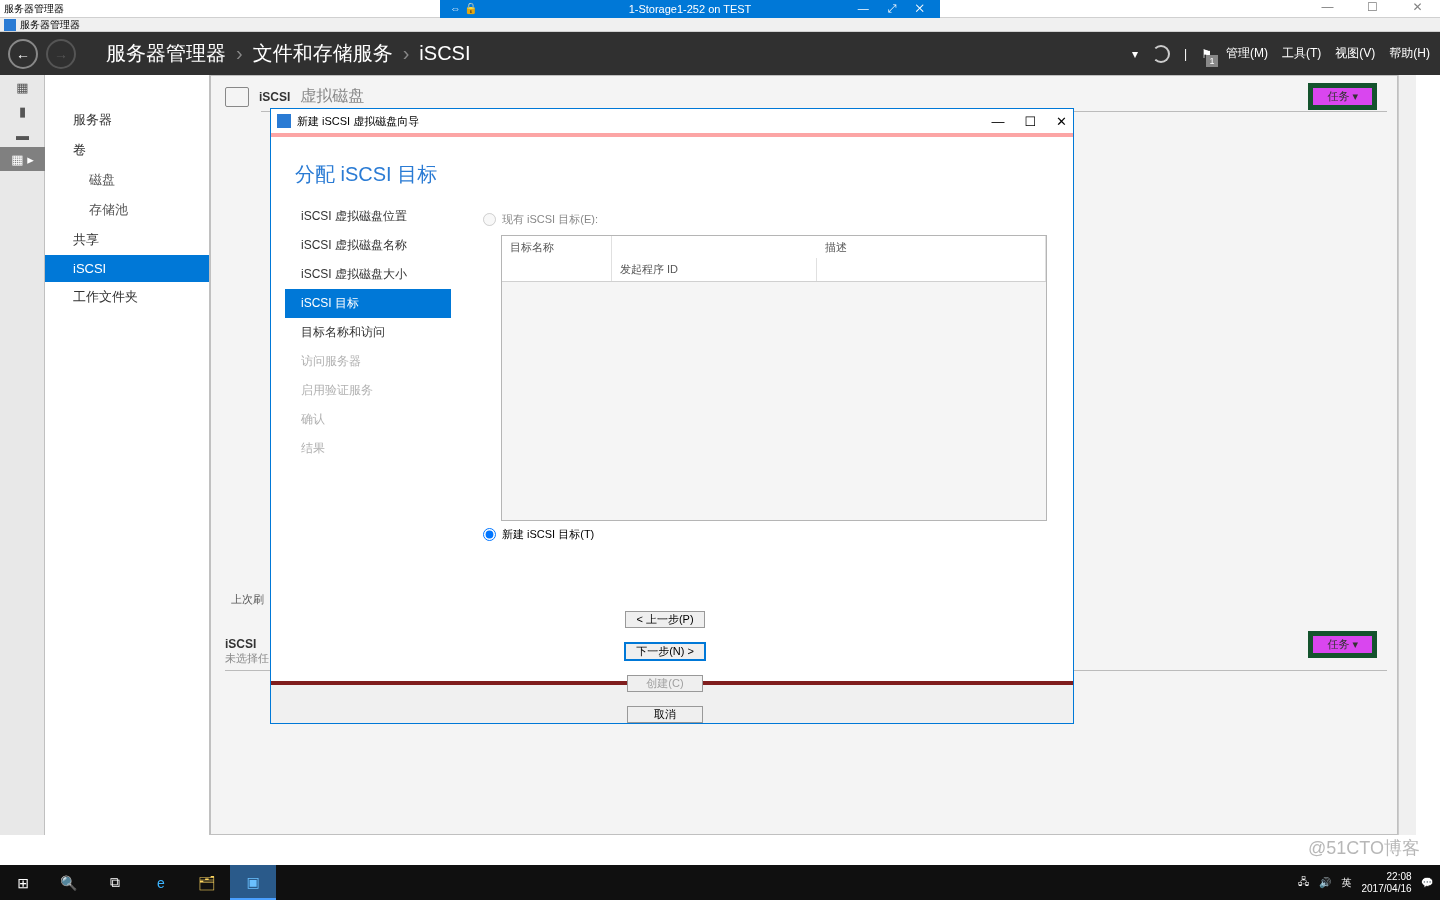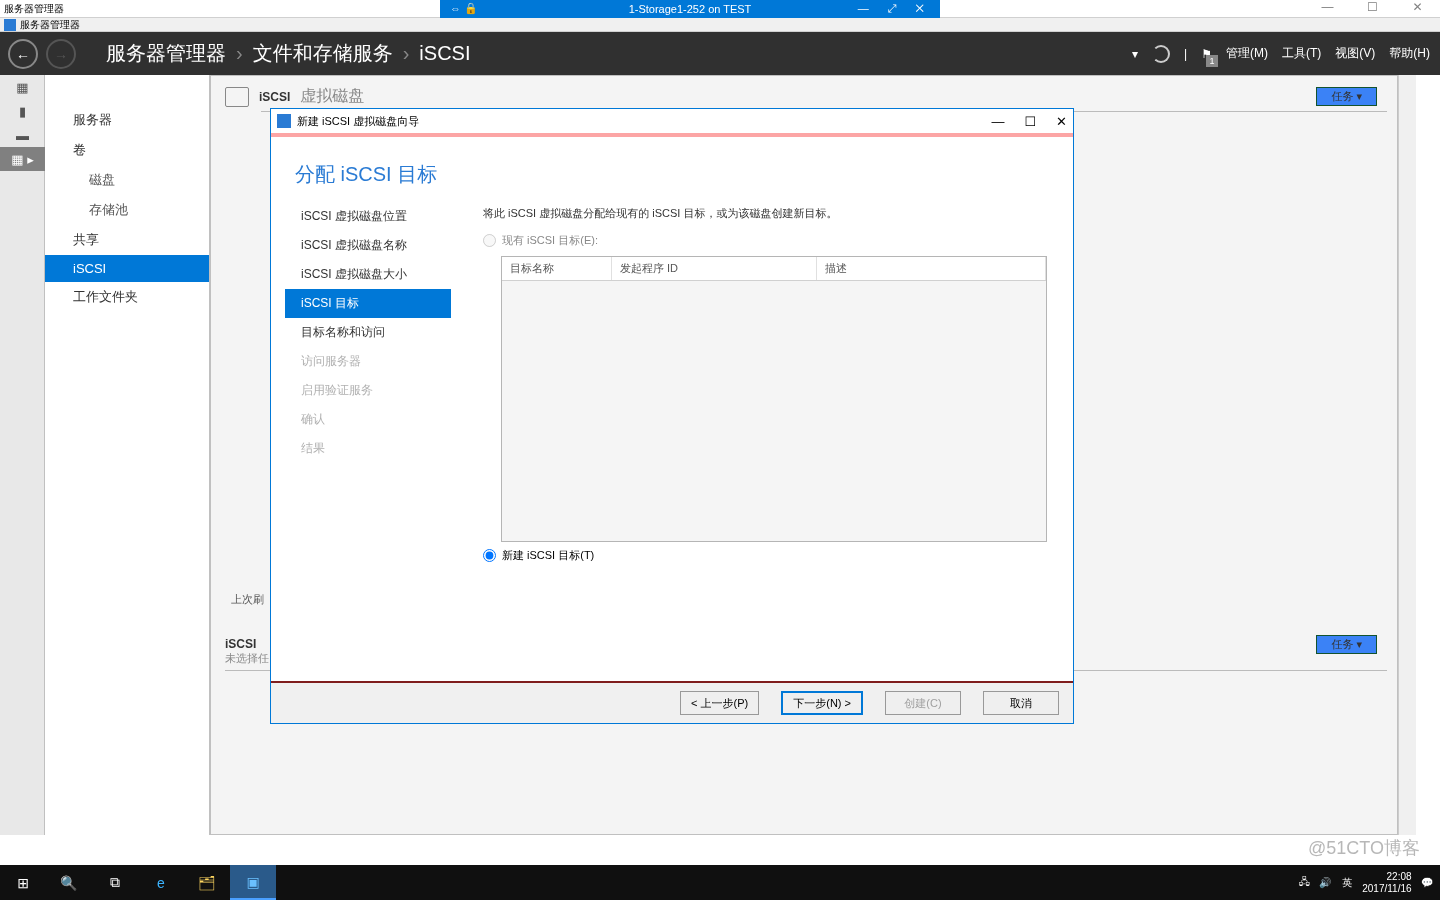--- a/index.html
+++ b/index.html
@@ -38,21 +38,21 @@
 .sidebar { position: absolute; left: 45px; top: 75px; width: 165px; height: 760px; background: #fff; border-right: 1px solid #c0c0c0; padding-top: 30px; font-size: 13px; }
 .sb-item { padding: 6px 0 6px 28px; color: #333; cursor: default; }
 .sb-item.sub { padding-left: 44px; color: #555; }
 .sb-item.sel { background: #0078d7; color: #fff; }
 
 
 .main { position: absolute; left: 210px; top: 75px; right: 42px; height: 760px; background: #f4f4f4; border: 1px solid #c0c0c0; padding: 10px; }
 .section-head { display: flex; align-items: center; gap: 10px; font-size: 12px; color: #333; }
 .section-head .big { font-weight: bold; }
 .section-head .sub { color: #888; font-size: 16px; }
-.tasks-btn { position: absolute; right: 20px; font-size: 11px; border: 1px solid #14532d; padding: 1px 14px; background: #3b82f6; }
+.tasks-btn { position: absolute; right: 20px; font-size: 11px; border: 5px solid #14532d; padding: 1px 14px; background: #d946ef; }
 .section-head .sicon { width: 24px; height: 20px; border: 1px solid #888; border-radius: 2px; margin-left: 4px; }
 .hr { border-top: 1px solid #bbb; margin: 4px 0 10px 40px; }
 .lastref { font-size: 11px; color: #555; margin-top: 480px; margin-left: 10px; }
 .section2 { margin-top: 50px; }
 
 
 .wizard { position: absolute; left: 270px; top: 108px; width: 804px; height: 616px; background: #fff; border: 1px solid #0078d7; box-shadow: 0 0 0 1px #fff inset; z-index: 20; }
 .wz-title { height: 28px; border-bottom: 4px solid #fca5a5; display: flex; align-items: center; padding: 0 6px; font-size: 11px; }
 .wz-title .ticon { width: 14px; height: 14px; background: #2a7bd4; margin-right: 6px; }
 .wz-title .wctr { position: absolute; right: 6px; display: flex; gap: 20px; font-size: 13px; }
@@ -62,24 +62,24 @@
 .wz-nav-item { padding: 6px 8px; color: #333; }
 .wz-nav-item.sel { background: #0078d7; color: #fff; margin-left: -8px; padding-left: 16px; }
 .wz-nav-item.dis { color: #b0b0b0; }
 .wz-content { flex: 1; padding: 4px 26px 0 12px; font-size: 11px; color: #333; }
 .radio-row { display: flex; align-items: center; gap: 6px; padding: 6px 0; color: #888; }
 .radio-row input { margin: 0; }
 .radio-row.sel { color: #000; }
 .targets-table { border: 1px solid #b5b5b5; background: #f5f5f5; margin: 2px 0 0 18px; height: 286px; }
 .tt-head { display: flex; background: #fff; border-bottom: 1px solid #d0d0d0; font-size: 11px; color: #555; }
 .tt-head div { padding: 4px 8px; border-right: 1px solid #e0e0e0; }
-.tt-head .c1 { width: 110px; } .tt-head .c2 { width: 205px; } .tt-head .c3 { flex: 1; }
+.tt-head .c1 { width: 110px; } .tt-head .c2 { width: 205px; margin-top: 22px; } .tt-head .c3 { flex: 1; }
 .red-box1 { position: absolute; border: 2px solid #e52020; left: 477px; top: 544px; width: 156px; height: 22px; pointer-events: none; }
 .red-box2 { position: absolute; border: 2px solid #e52020; left: 798px; top: 687px; width: 80px; height: 30px; pointer-events: none; }
-.wz-foot { position: absolute; bottom: 0; left: 0; right: 0; height: 42px; background: #f0f0f0; border-top: 2px solid #7f1d1d; display: flex; align-items: center; justify-content: flex-end; padding-right: 14px; gap: 22px; }
+.wz-foot { position: absolute; bottom: 0; left: 0; right: 0; height: 42px; background: #f0f0f0; border-top: 4px solid #7f1d1d; display: flex; align-items: center; justify-content: flex-end; padding-right: 14px; gap: 14px; flex-direction: column; }
 .wz-btn { min-width: 76px; height: 24px; font-size: 11px; border: 1px solid #999; background: #efefef; padding: 0 10px; }
 .wz-btn.primary { border: 2px solid #0078d7; }
 .wz-btn.dis { color: #a0a0a0; }
 
 
 .rscroll { position: absolute; right: 24px; top: 75px; width: 18px; height: 760px; background: #f0f0f0; border-left: 1px solid #ccc; }
 
 
 .taskbar { position: absolute; left: 0; bottom: 0; right: 0; height: 35px; background: #101010; display: flex; align-items: center; }
 .tb-btn { width: 46px; height: 35px; display: flex; align-items: center; justify-content: center; color: #fff; font-size: 14px; }
@@ -186,21 +186,20 @@
       <div class="wz-nav-item">iSCSI 虚拟磁盘名称</div>
       <div class="wz-nav-item">iSCSI 虚拟磁盘大小</div>
       <div class="wz-nav-item sel">iSCSI 目标</div>
       <div class="wz-nav-item">目标名称和访问</div>
       <div class="wz-nav-item dis">访问服务器</div>
       <div class="wz-nav-item dis">启用验证服务</div>
       <div class="wz-nav-item dis">确认</div>
       <div class="wz-nav-item dis">结果</div>
     </div>
     <div class="wz-content">
-      <div style="margin-bottom:6px;">将此 iSCSI 虚拟磁盘分配给现有的 iSCSI 目标，或为该磁盘创建新目标。</div>
       <label class="radio-row">
         <input type="radio" name="tgt" disabled="" style="">
         <span>现有 iSCSI 目标(E):</span>
       </label>
       <div class="targets-table">
         <div class="tt-head">
           <div class="c1">目标名称</div>
           <div class="c2">发起程序 ID</div>
           <div class="c3">描述</div>
         </div>
@@ -230,17 +229,17 @@
   <div class="tb-btn">⧉</div>
   <div class="tb-btn" style="color:#3cb4ff;">e</div>
   <div class="tb-btn" style="color:#ffd760;">🗂</div>
   <div class="tb-btn active" style="color:#6ac0ff;">▣</div>
   <div class="tb-right">
     <span>🖧</span>
     <span>🔊</span>
     <span>英</span>
     <div class="clock">
       <div>22:08</div>
-      <div>2017/11/16</div>
+      <div>2017/04/16</div>
     </div>
     <span>💬</span>
   </div>
 </div>
 
 </body></html>

